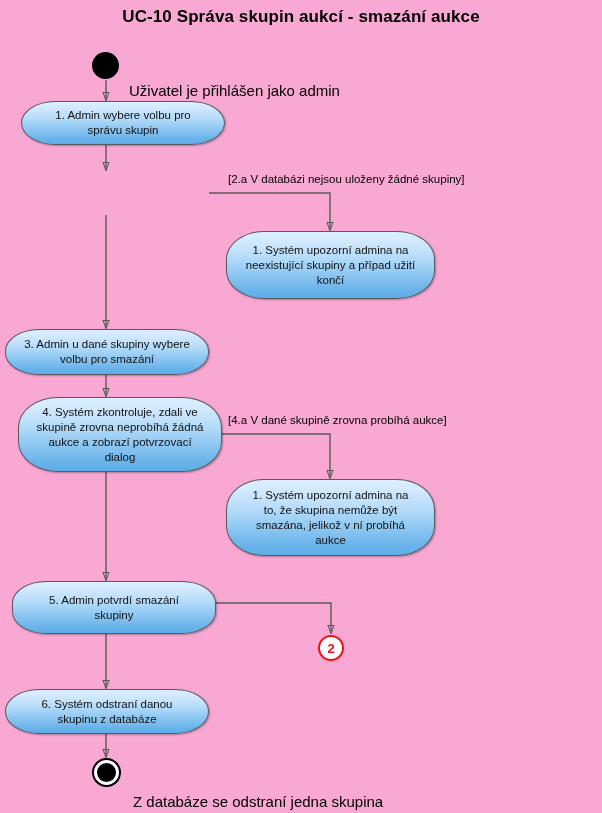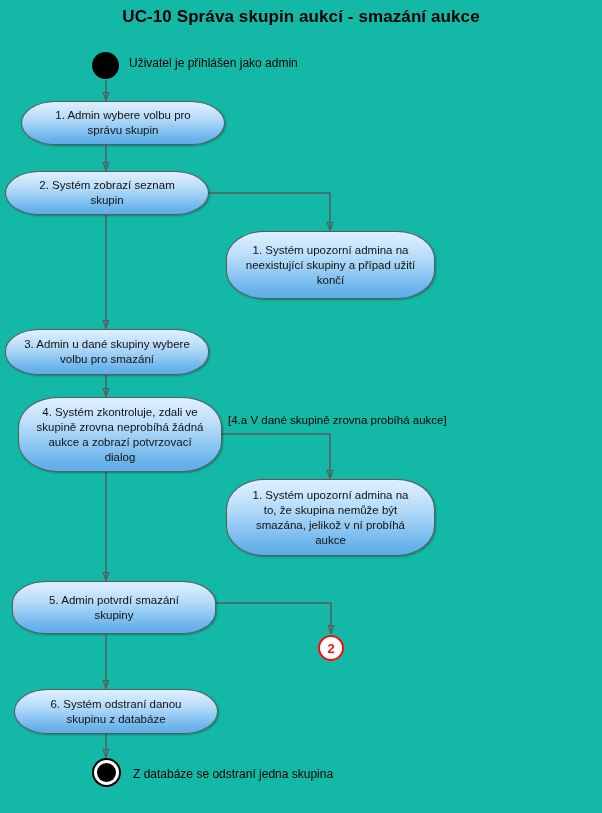--- a/index.html
+++ b/index.html
@@ -8,21 +8,21 @@
     background: #ffffff;
   }
   body {
     font-family: "Liberation Sans", sans-serif;
     -webkit-font-smoothing: antialiased;
   }
   #canvas {
     position: relative;
     width: 602px;
     height: 813px;
-    background: #14b8a6;
+    background: #f9a8d4;
     overflow: hidden;
   }
 
   
   #diagram-title {
     position: absolute;
     left: 0;
     top: 7px;
     width: 602px;
     text-align: center;
@@ -111,24 +111,25 @@
     justify-content: center;
     color: #ee1111;
     font-size: 13px;
     font-weight: bold;
     line-height: 1;
   }
 
   
   .note {
     position: absolute;
-    font-size: 12px;
+    font-size: 15px;
     color: #000000;
     white-space: nowrap;
     line-height: 14px;
+    margin-top: 28px;
   }
   .guard {
     position: absolute;
     font-size: 11.5px;
     color: #000000;
     white-space: nowrap;
     line-height: 14px;
   }
 </style>
 </head>
@@ -173,47 +174,44 @@
   </svg>
 
   <div class="start-node" style="left:92px; top:52px;"></div>
   <div class="note" style="left:129px; top:56px;">Uživatel je přihlášen jako admin</div>
 
   <div class="node" style="left:21px; top:101px; width:204px; height:44px;">
     <span class="node-label">1.  Admin wybere volbu pro
 správu skupin</span>
   </div>
 
-  <div class="node" style="left:5px; top:171px; width:204px; height:44px;">
-    <span class="node-label">2.  Systém zobrazí seznam
-skupin</span>
-  </div>
 
   <div class="node" style="left:5px; top:329px; width:204px; height:46px;">
     <span class="node-label">3.  Admin u dané skupiny wybere
 volbu pro smazání</span>
   </div>
 
   <div class="node" style="left:18px; top:397px; width:204px; height:75px; border-radius:40px / 30px;">
     <span class="node-label">4.  Systém zkontroluje, zdali ve
 skupině zrovna neprobíhá žádná
 aukce a zobrazí potvrzovací
 dialog</span>
   </div>
 
   <div class="node" style="left:12px; top:581px; width:204px; height:53px;">
     <span class="node-label">5.  Admin potvrdí smazání
 skupiny</span>
   </div>
 
-  <div class="node" style="left:14px; top:689px; width:204px; height:45px;">
+  <div class="node" style="left:5px; top:689px; width:204px; height:45px;">
     <span class="node-label">6.  Systém odstraní danou
 skupinu z databáze</span>
   </div>
 
+  <div class="guard" style="left:228px; top:172px;">[2.a  V databázi nejsou uloženy žádné skupiny]</div>
   <div class="node" style="left:226px; top:231px; width:209px; height:68px; border-radius:38px / 28px;">
     <span class="node-label">1.  Systém upozorní admina na
 neexistující skupiny a případ užití
 končí</span>
   </div>
 
   <div class="guard" style="left:228px; top:413px;">[4.a  V dané skupině zrovna probíhá aukce]</div>
   <div class="node" style="left:226px; top:479px; width:209px; height:77px; border-radius:38px / 30px;">
     <span class="node-label">1.  Systém upozorní admina na
 to, že skupina nemůže být

